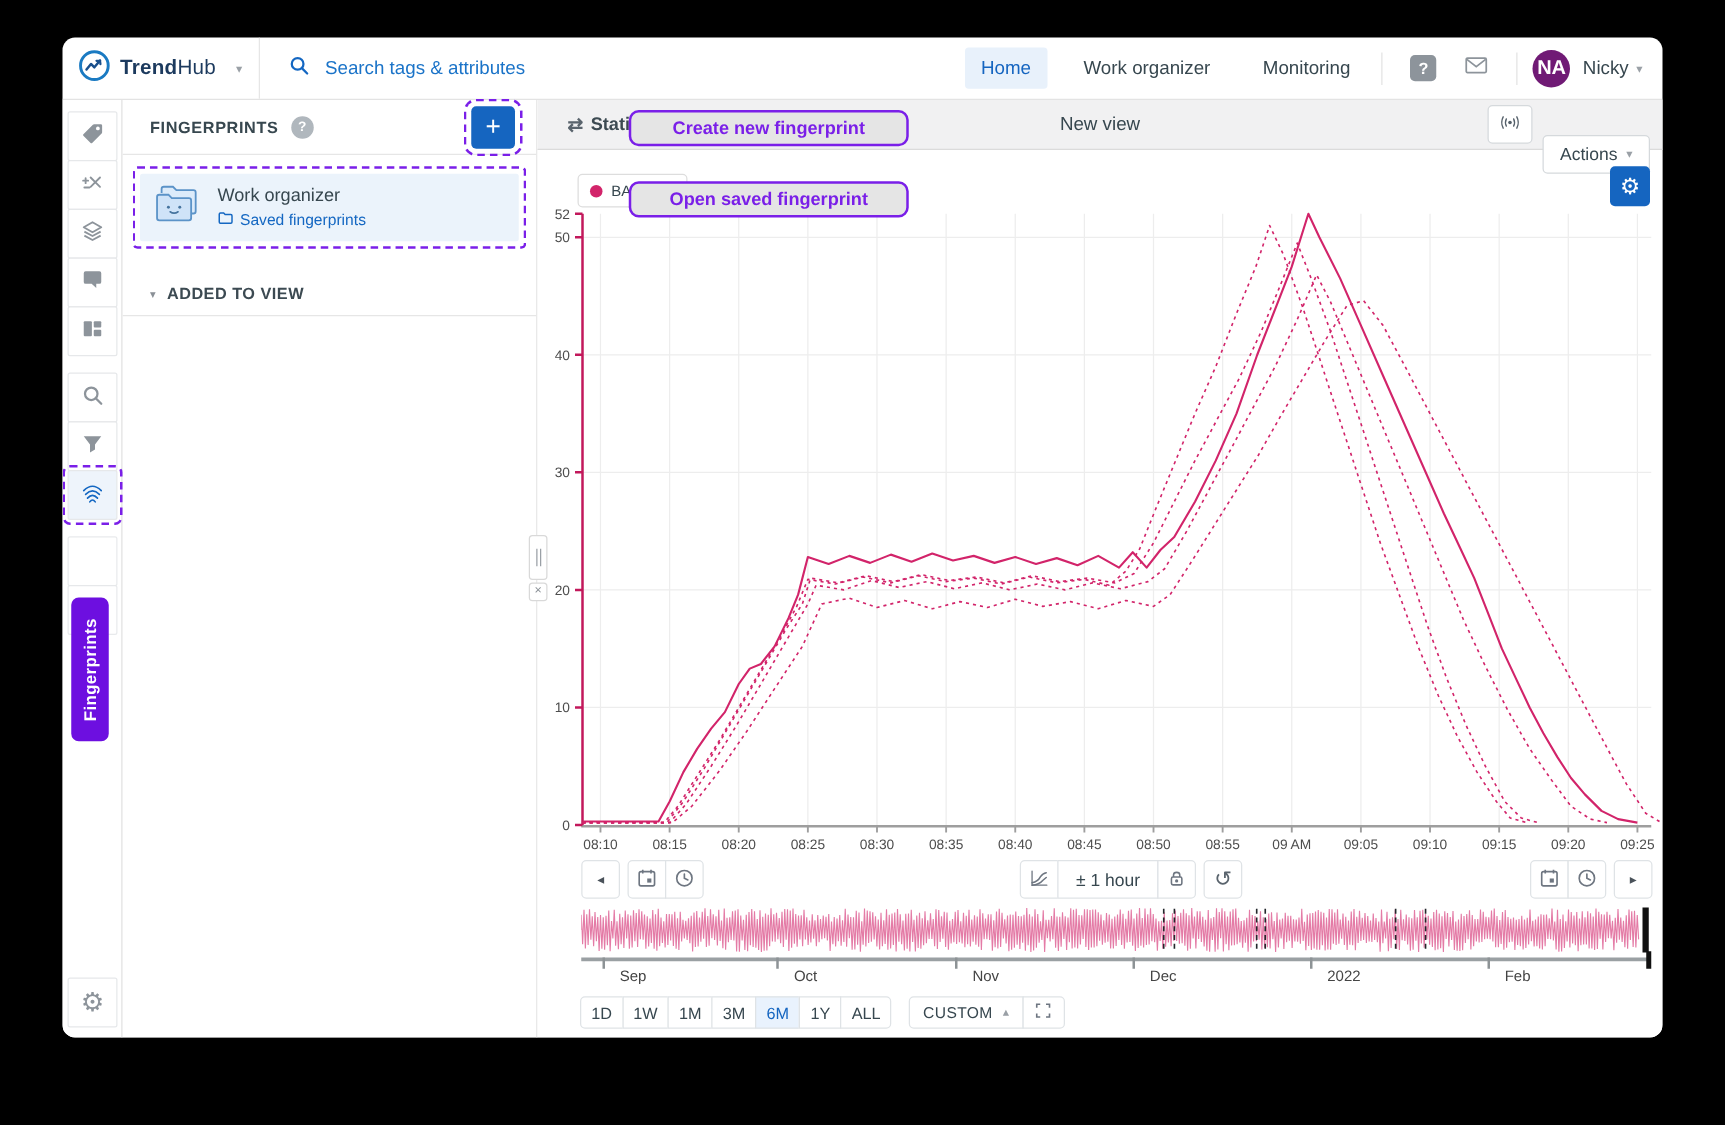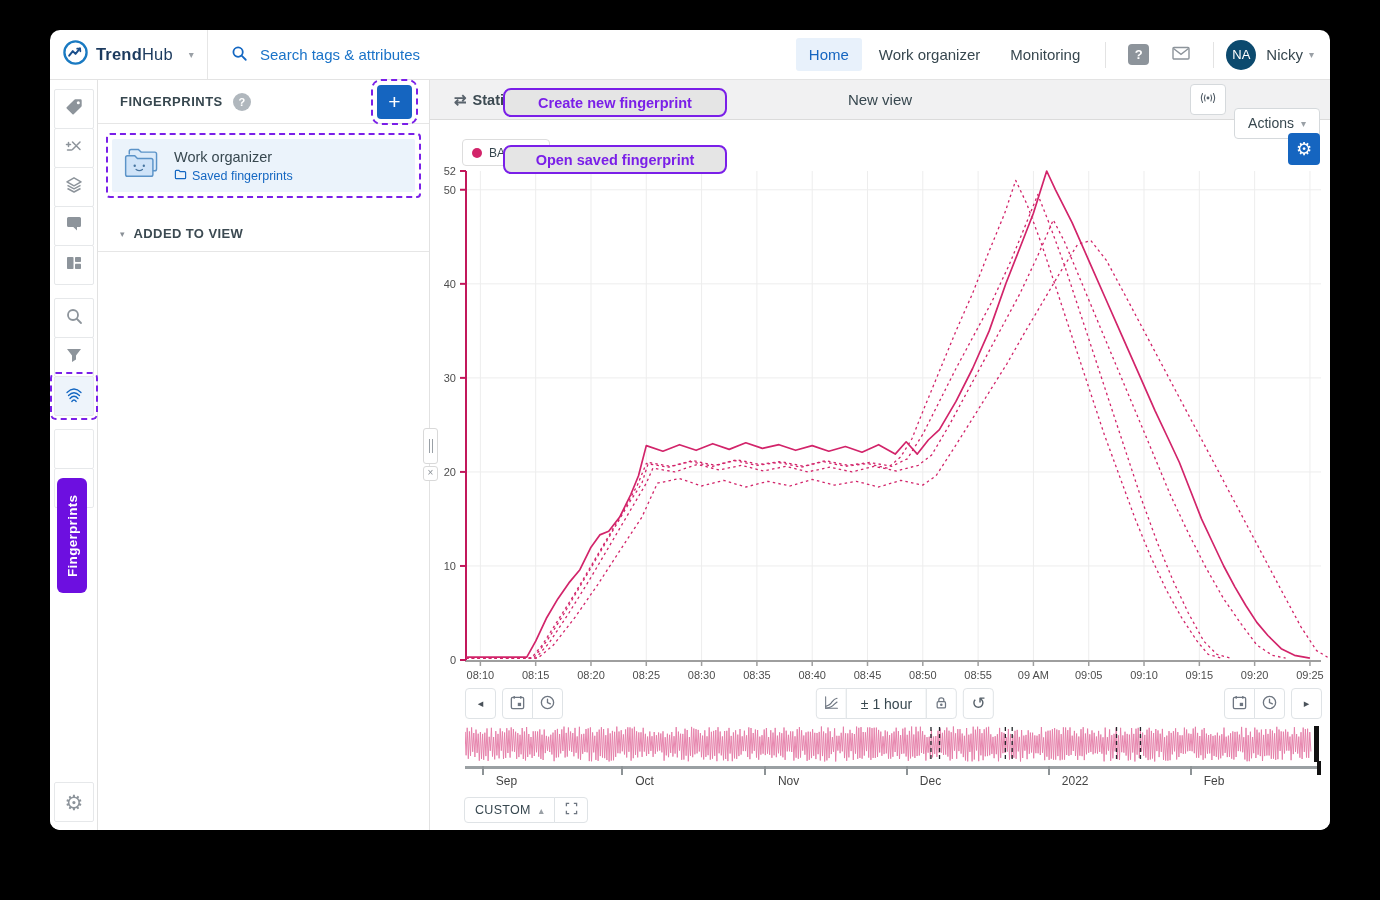--- a/index.html
+++ b/index.html
@@ -17,21 +17,21 @@
   .search-wrap input{border:none;outline:none;font-size:15px;color:#1467c2;margin-left:10px;width:420px;
     font-family:"Liberation Sans",sans-serif;background:transparent;}
   .search-wrap input::placeholder{color:#1a73c8;opacity:1;}
   .nav-right{display:flex;align-items:center;gap:2px;padding-right:16px;}
   .nav-tab{font-size:15px;color:#37474f;padding:8px 13px;border-radius:3px;cursor:pointer;white-space:nowrap;}
   .nav-tab.active{color:#1565c0;background:#e8f1fb;}
   .nav-divider{width:1px;height:26px;background:#e3e3e3;margin:0 10px;}
   .help-chip{width:21px;height:21px;border-radius:4px;background:#8d949b;color:#fff;font-size:13px;font-weight:700;
     display:flex;align-items:center;justify-content:center;}
   .icon-btn{display:flex;align-items:center;justify-content:center;padding:4px 10px;}
-  .avatar{width:30px;height:30px;border-radius:50%;background:#0c4a6e;color:#fff;font-size:13px;font-weight:400;
+  .avatar{width:30px;height:30px;border-radius:50%;background:#701a75;color:#fff;font-size:16px;font-weight:700;
     display:flex;align-items:center;justify-content:center;}
   .user-name{font-size:15px;color:#37474f;margin:0 6px 0 10px;}
   .caret{color:#9aa0a6;font-size:10px;}
   
   #content-row{display:flex;height:750px;}
   
   #icon-rail{width:48px;border-right:1px solid #e2e2e2;position:relative;display:flex;flex-direction:column;
     align-items:center;padding-top:10px;flex:none;background:#fff;}
   .rail-box{width:40px;height:40px;background:#fff;border:1px solid #e6e8ea;border-radius:2px;margin-top:-1px;
     display:flex;align-items:center;justify-content:center;}
@@ -142,21 +142,21 @@
     <div class="search-wrap">
       <span>
         <svg viewBox="0 0 20 20" width="18" height="18" fill="none" stroke="#1467c2" stroke-width="2" stroke-linecap="round">
             <circle cx="9" cy="9" r="5.2"></circle>
             <path d="M13.2 13.2 L17.5 17.5"></path>
           </svg>
       </span>
       <input placeholder="Search tags &amp; attributes" style="">
     </div>
     <div class="nav-right">
-      <div id="nav-tabs" style="display:flex;gap:4px;">
+      <div id="nav-tabs" style="display:flex;gap:16px;">
           <div class="nav-tab active">Home</div>
           <div class="nav-tab">Work organizer</div>
           <div class="nav-tab">Monitoring</div>
         </div>
       <div class="nav-divider"></div>
       <div class="icon-btn">
           <span class="help-chip">?</span>
         </div>
       <div class="icon-btn">
         <span>
@@ -476,20 +476,29 @@
           <div class="tl-label" style="left: 36.6%;">Nov</div>
           <div class="tl-tick" style="left: 51.6%;"></div>
           <div class="tl-label" style="left: 53.2%; text-align: right;">Dec</div>
           <div class="tl-tick" style="left: 68.2%;"></div>
           <div class="tl-label" style="left: 69.8%;">2022</div>
           <div class="tl-tick" style="left: 84.8%;"></div>
           <div class="tl-label" style="left: 86.4%;">Feb</div>
         </div>
 
       <div id="zoom-row">
+        <span class="tb-group" id="preset-group">
+            <button class="zp-btn" style="border-radius: 4px 0px 0px 4px;">1D</button>
+            <button class="zp-btn">1W</button>
+            <button class="zp-btn">1M</button>
+            <button class="zp-btn">3M</button>
+            <button class="zp-btn active">6M</button>
+            <button class="zp-btn">1Y</button>
+            <button class="zp-btn" style="border-radius: 0px 4px 4px 0px;">ALL</button>
+          </span>
         <span class="tb-group">
           <button class="zp-btn custom-btn" style="border-radius:4px 0 0 4px;">
             <span>CUSTOM</span>
             <span class="caret">▴</span>
           </button>
           <button class="zp-btn" style="border-radius:0 4px 4px 0;">
             <span><svg viewBox="0 0 14 14" width="13" height="13" fill="none" stroke="#6e7681" stroke-width="1.4">
                   <path d="M1.5 4.5 L1.5 1.5 L4.5 1.5 M9.5 1.5 L12.5 1.5 L12.5 4.5 M12.5 9.5 L12.5 12.5 L9.5 12.5 M4.5 12.5 L1.5 12.5 L1.5 9.5"></path>
                 </svg></span>
           </button>

